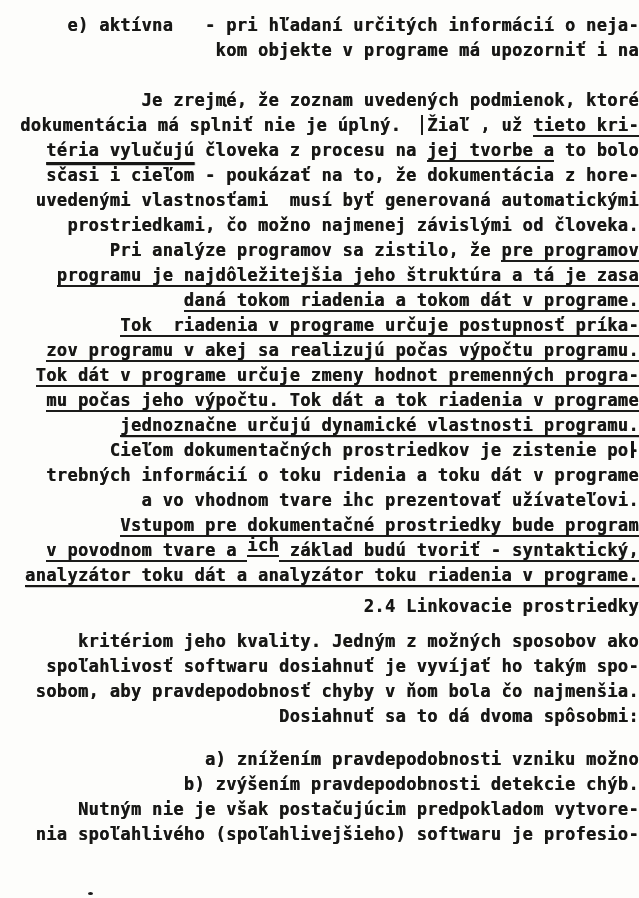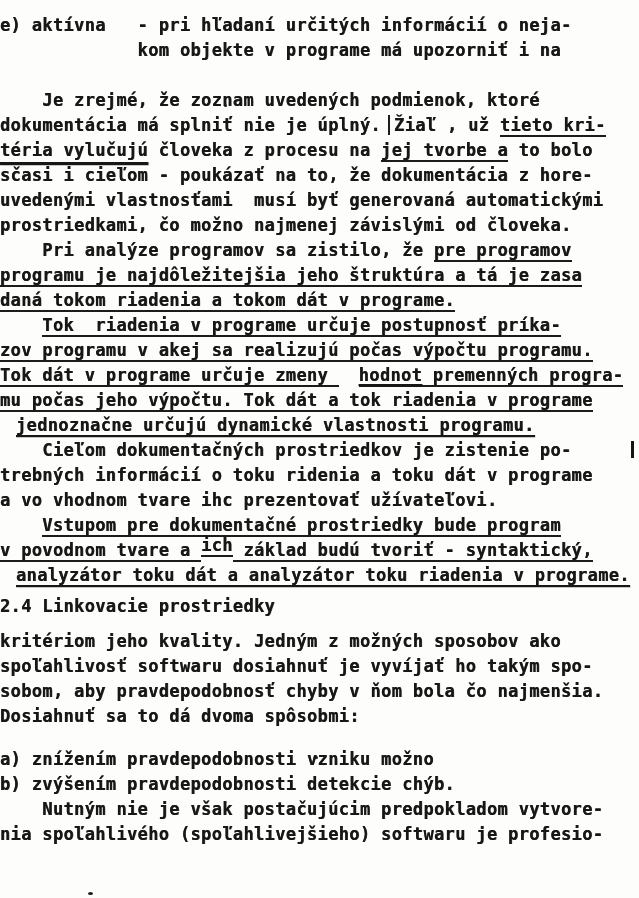--- a/index.html
+++ b/index.html
@@ -1,28 +1,29 @@
 <!DOCTYPE html>
 <html><head>
 <meta charset="utf-8">
 <style>
   html,body{margin:0;padding:0;background:#e8e8e6;}
   .page{
     position:relative;
     width:639px;height:898px;
     background:#fdfdfb;
     box-sizing:border-box;
-    padding:13px 0 0 0;
+    padding:13px 0 0 6px;
     overflow:hidden;
     font-family:"DejaVu Sans Mono","Liberation Mono",monospace;
     font-weight:700;
     font-size:17px;
     line-height:25px;
     letter-spacing:0.35px;
     color:#171715;
+    text-align:right;
   }
   .line{
     white-space:pre;
     height:25px;
     text-shadow:0.4px 0.4px 0 rgba(10,10,10,0.55), 0 0 0.5px rgba(10,10,10,0.5);
   }
   .line.blank{height:25px;}
   .line.heading{margin-top:6px;margin-bottom:10px;}
   
   .u{border-bottom:2px solid #1c1c1a;}
@@ -30,29 +31,27 @@
   .u2{
     border-bottom:2px solid #1c1c1a;
     text-decoration:underline;
     text-decoration-thickness:2px;
     text-underline-offset:4px;
     margin-left:16px;
   }
   
   .uw{
     border-bottom:2px solid #1c1c1a;
-    text-decoration:underline;
     text-decoration-thickness:2px;
     text-underline-offset:3px;
-    margin-left:20px;
   }
   
   .ov{text-decoration:overline;text-decoration-thickness:2.5px;}
   
-  .ins{border-left:2.5px solid #1c1c1a;padding-left:4px;margin-left:7px;}
+  .ins{border-left:2.5px solid #1c1c1a;padding-left:4px;margin-left:20px;}
   
   .r{position:relative;top:-5px;}
   .margin-mark{position:absolute;background:#141414;}
   .speck{position:absolute;background:#1a1a1a;border-radius:50%;}
 </style>
 </head>
 <body>
 
 <div class="page">
   <div id="doc-lines">

